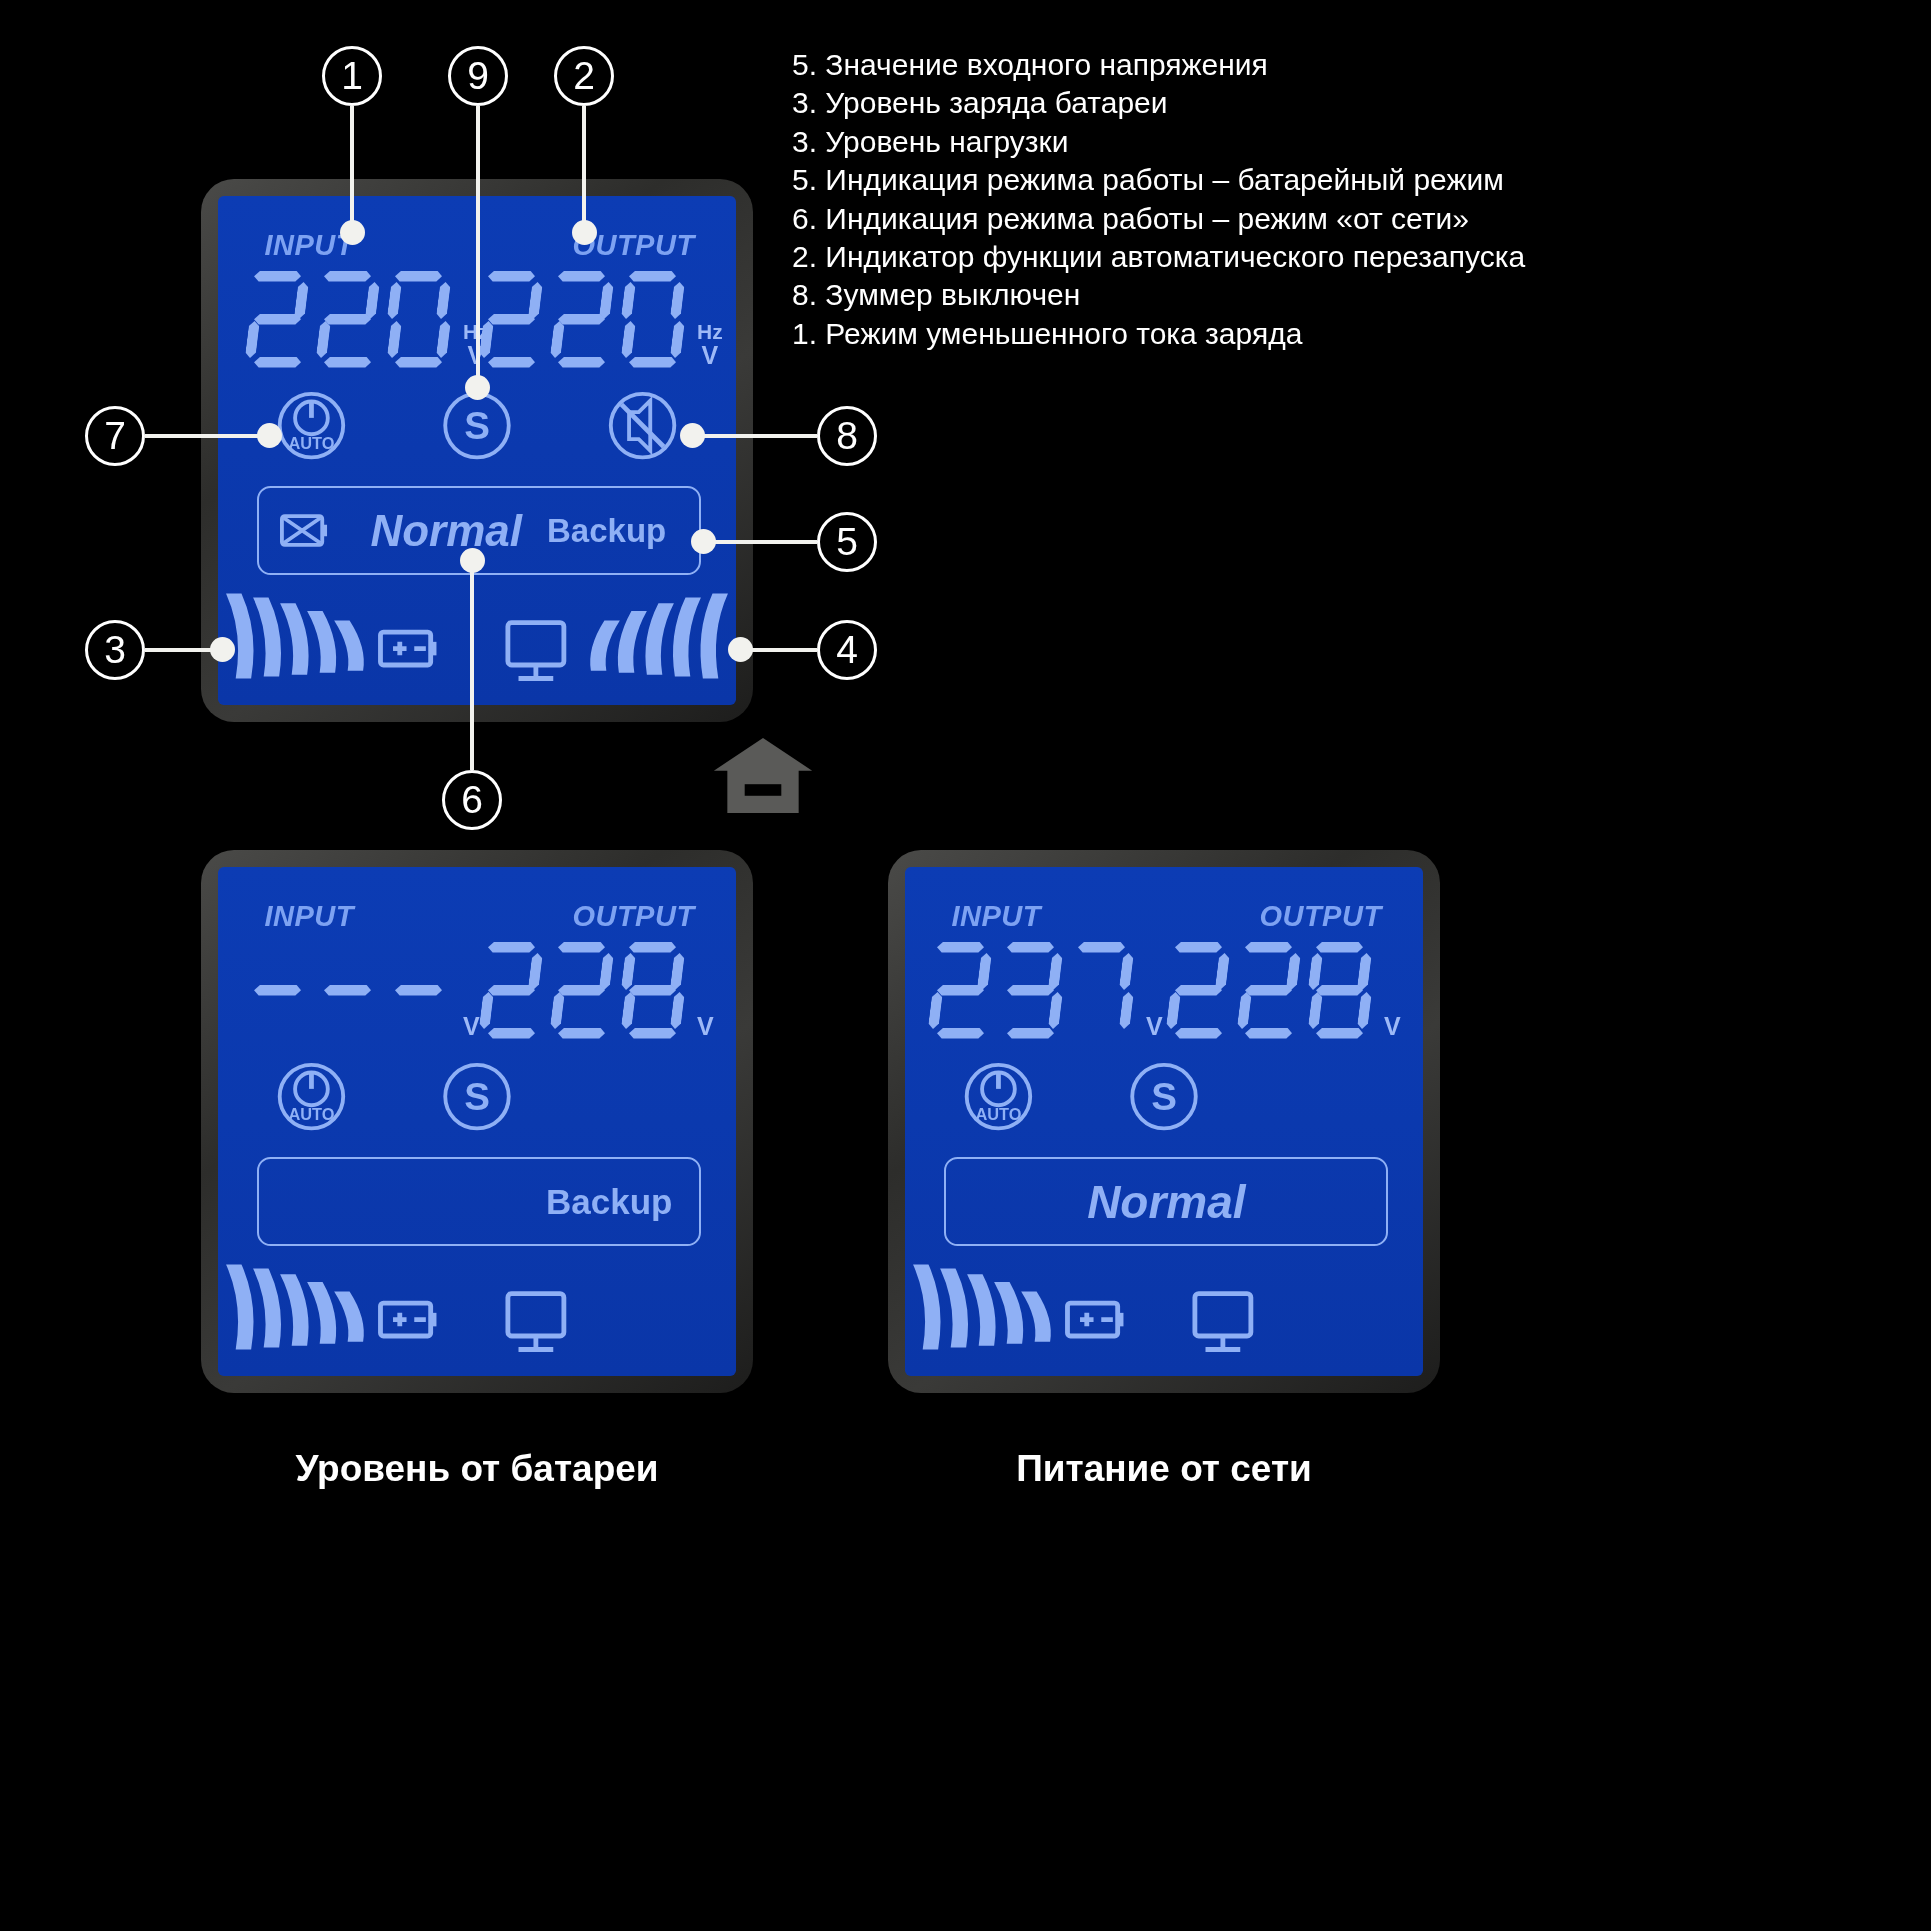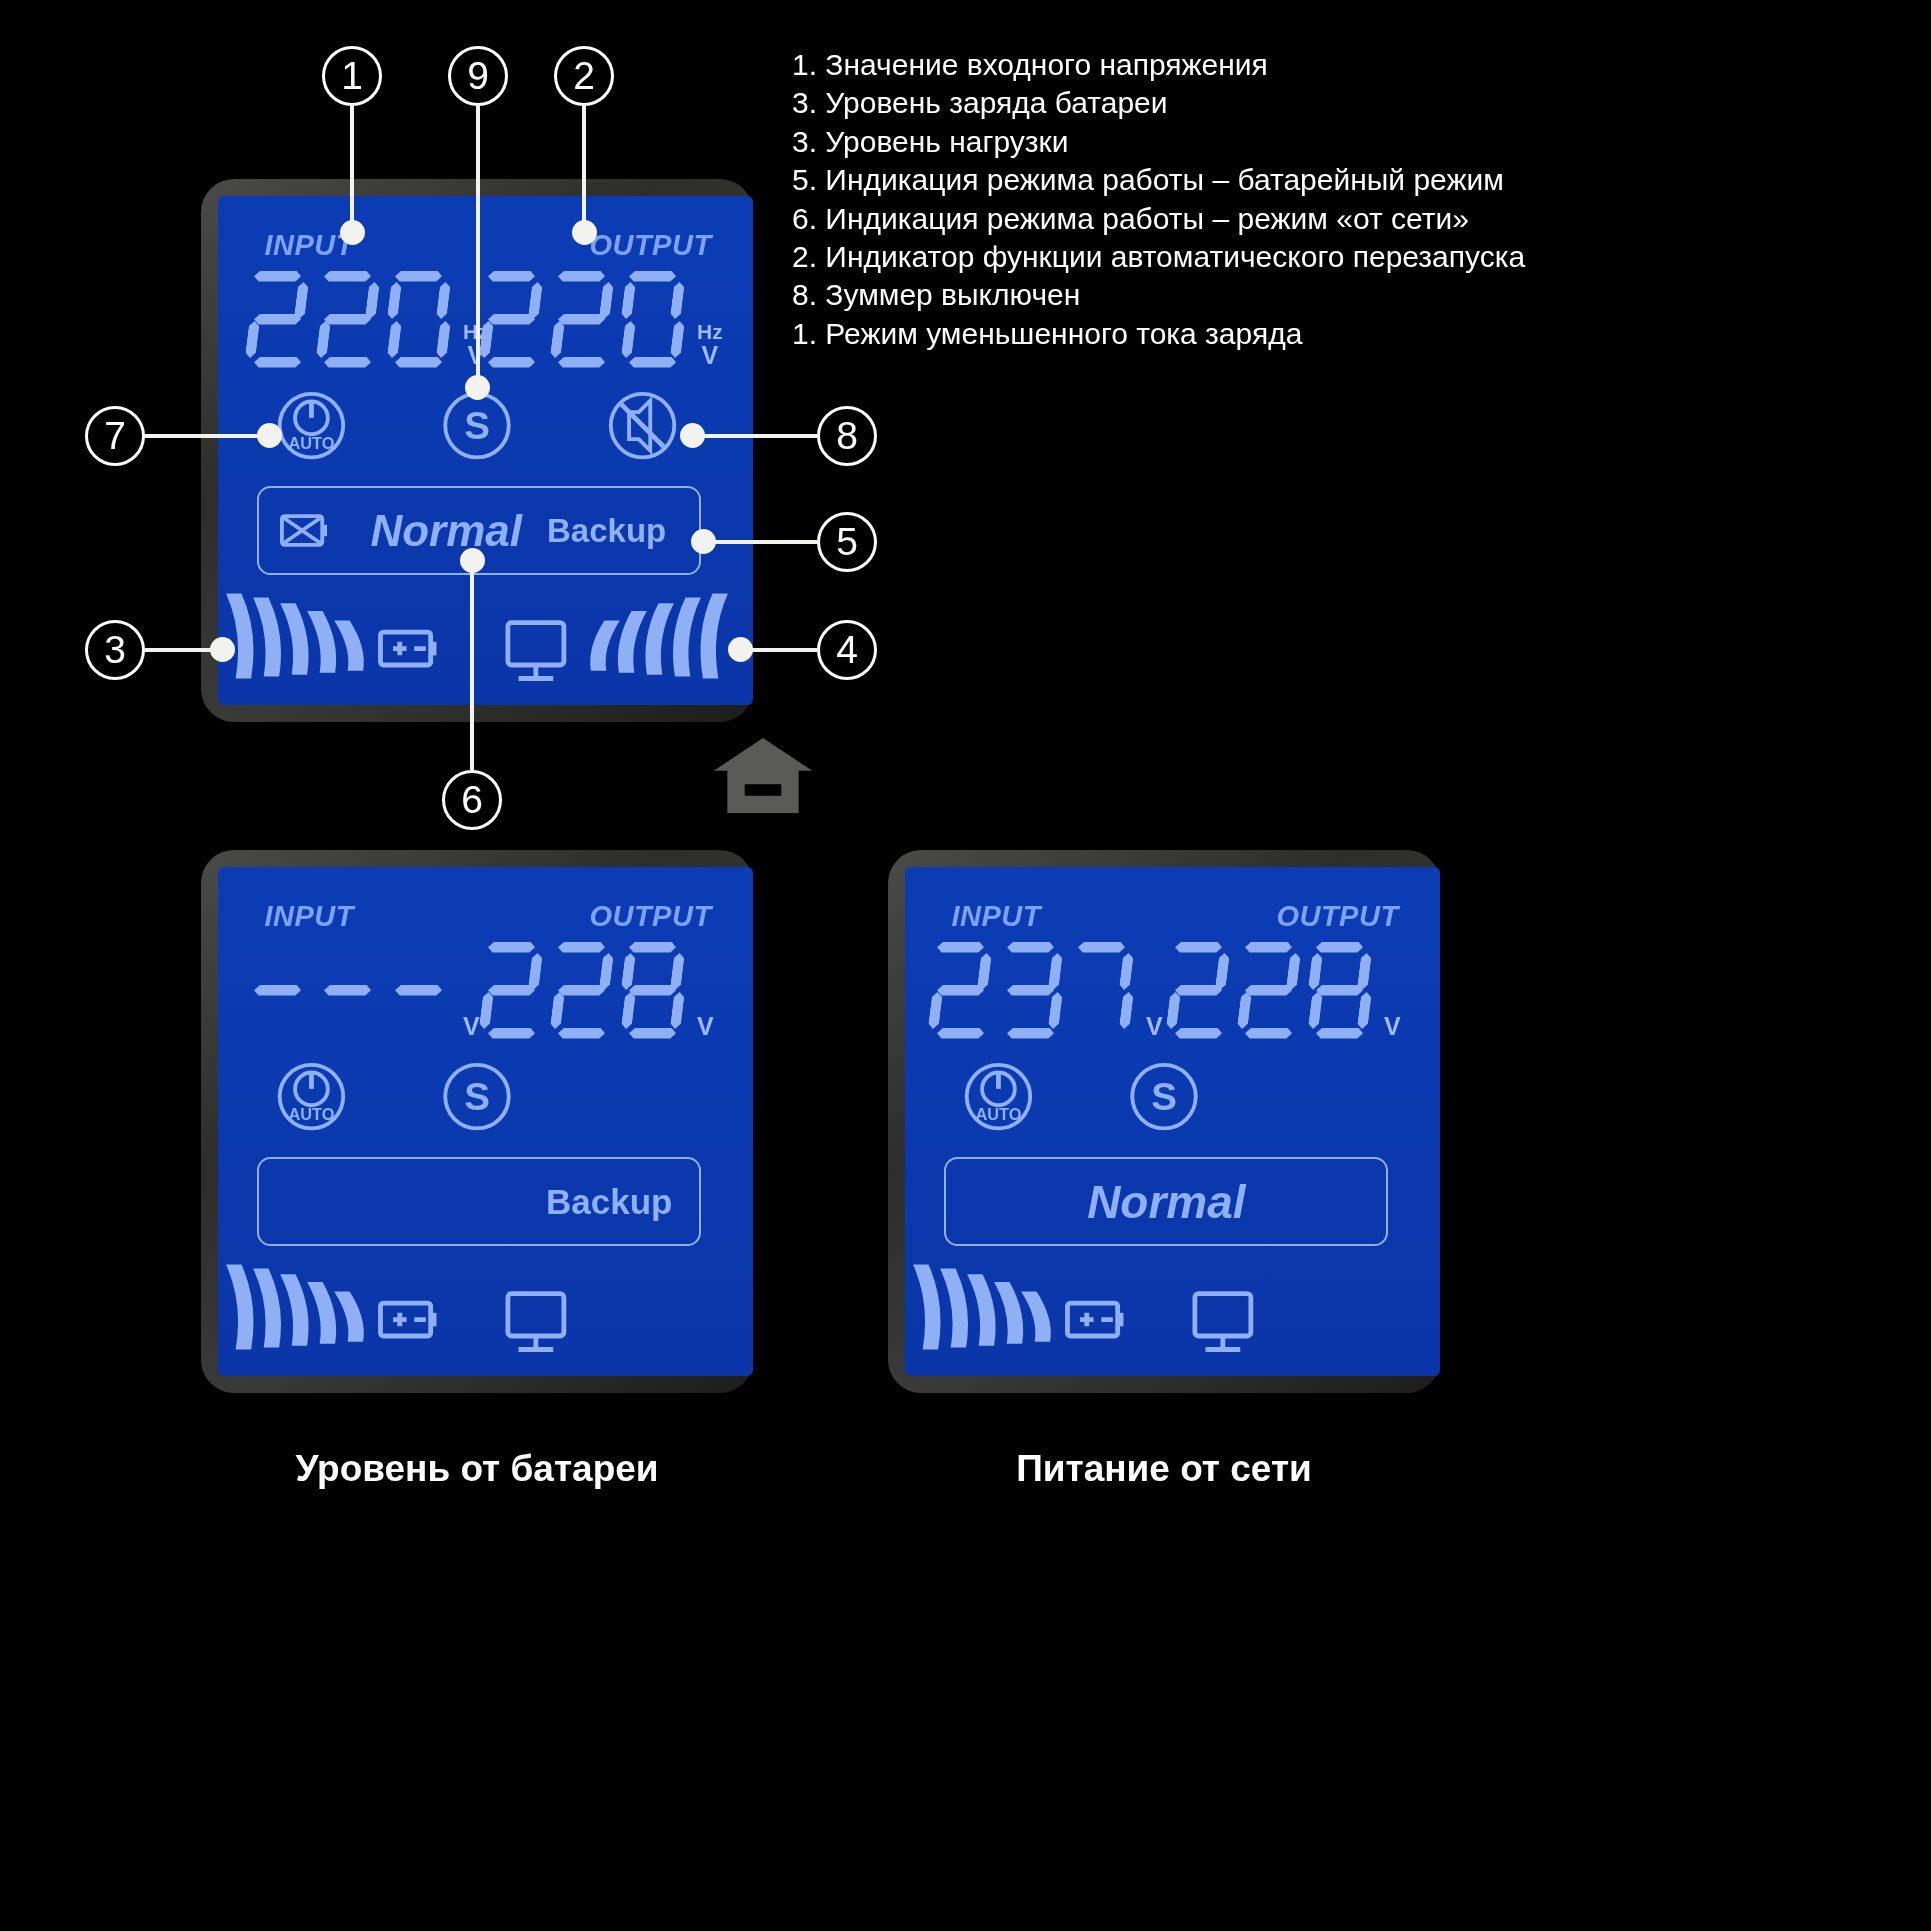--- a/index.html
+++ b/index.html
@@ -16,21 +16,20 @@
     padding:17.4px;
     box-sizing:border-box;
   }
   .lcd-screen{
     width:100%;height:100%;
     background:#0b3bb0;
     background:linear-gradient(180deg,#0c3cb4 0%,#0a36a8 100%);
     border-radius:5.8px;
     position:relative;
     overflow:hidden;
-    padding-left:17px;
   }
   .io-label{
     position:absolute;font-style:italic;font-weight:bold;
     color:#7da2f2;letter-spacing:0.5px;
   }
   .seg-row{position:absolute;display:flex;align-items:flex-start;}
   .unit{
     display:flex;flex-direction:column;align-items:center;justify-content:flex-end;
     color:#9db9f7;font-weight:bold;line-height:1;
   }
@@ -64,21 +63,21 @@
     color:#fff;font-size:30px;line-height:1.28;white-space:nowrap;list-style:none;
   }
   #legend ol{margin:0;padding:0;}
   .caption{position:absolute;color:#fff;font-size:37px;font-weight:bold;text-align:center;}
 </style>
 </head>
 <body>
 
 <div id="legend">
   <ol>
-    <li>1. Значение входного напряжения</li>
+    <li>5. Значение входного напряжения</li>
     <li>3. Уровень заряда батареи</li>
     <li>3. Уровень нагрузки</li>
     <li>5. Индикация режима работы – батарейный режим</li>
     <li>6. Индикация режима работы – режим «от сети»</li>
     <li>2. Индикатор функции автоматического перезапуска</li>
     <li>8. Зуммер выключен</li>
     <li>1. Режим уменьшенного тока заряда</li>
   </ol>
 </div>
 

